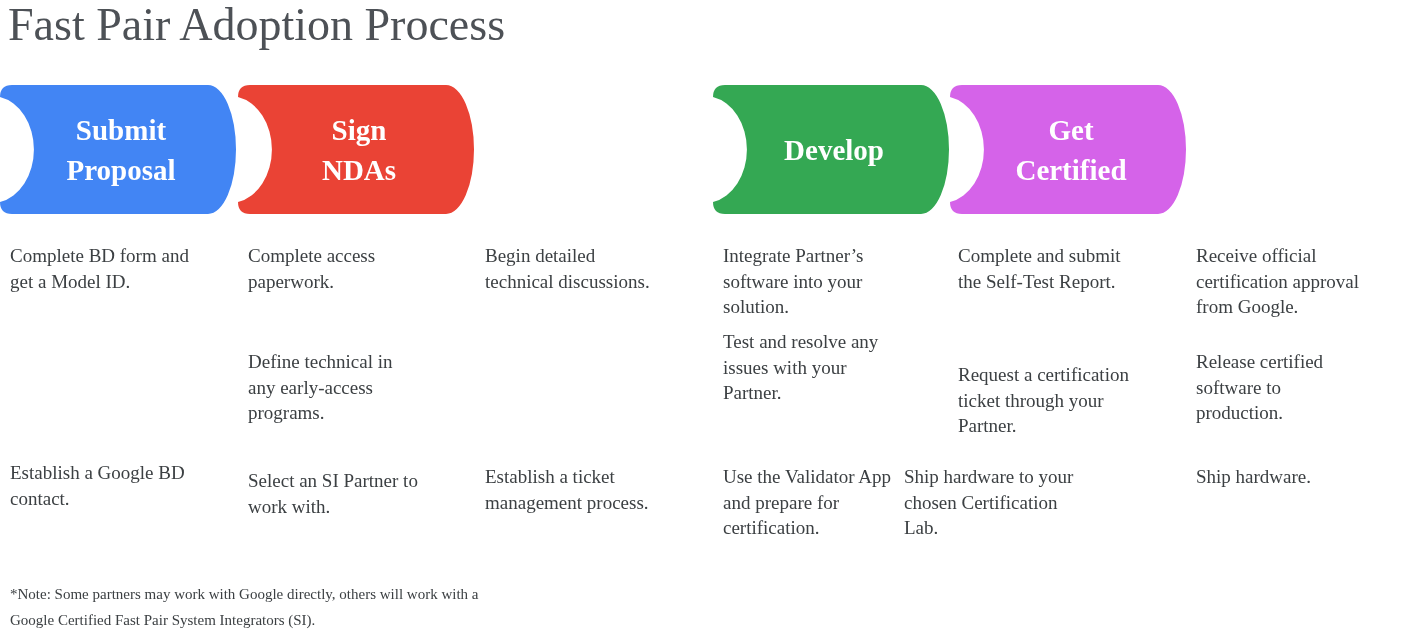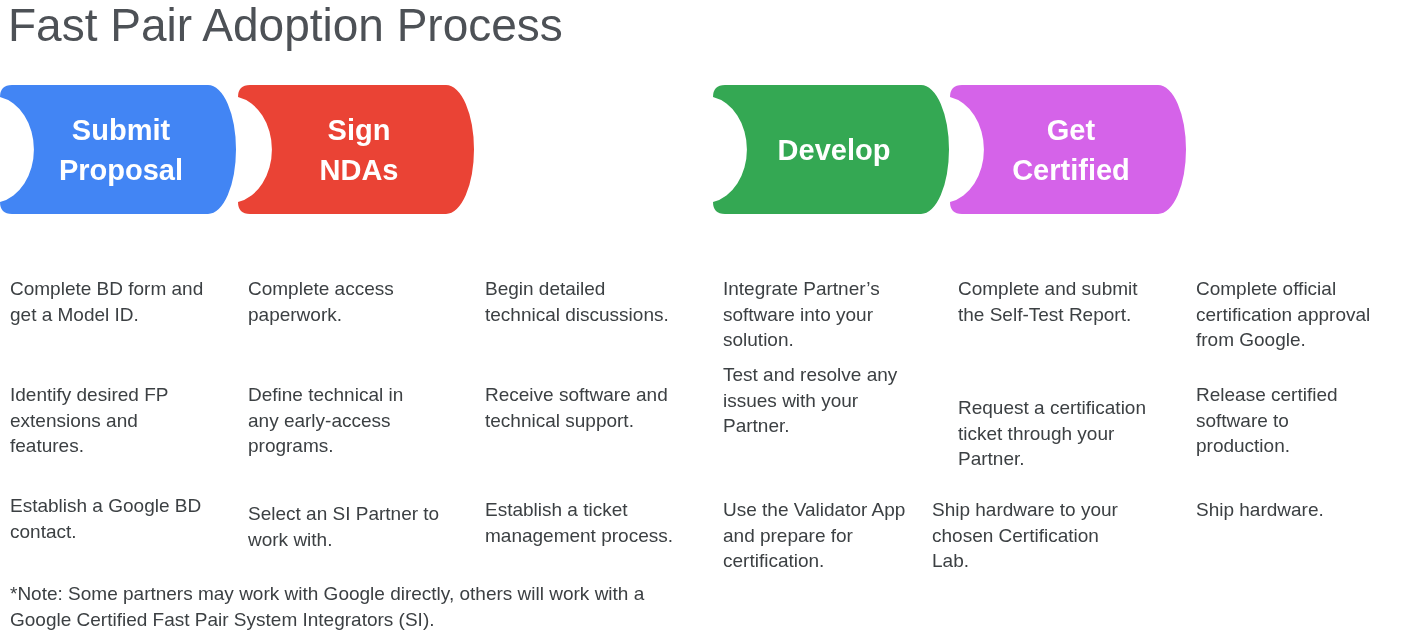--- a/index.html
+++ b/index.html
@@ -1,20 +1,20 @@
 <!DOCTYPE html>
 <html><head>
 <meta charset="utf-8">
 <style>
   html,body{margin:0;padding:0;background:#ffffff;}
   .canvas{
     position:relative;
     width:1423px;height:632px;
     background:#ffffff;
-    font-family:Liberation Sans, sans-serif;
+    font-family:Liberation Serif, serif;
     overflow:hidden;
   }
   .page-title{
     position:absolute;left:8px;top:-2px;margin:0;
     font-size:46px;font-weight:400;color:#4d5156;
     letter-spacing:0px;
   }
   .step{
     position:absolute;top:85px;width:236px;height:129px;
   }
@@ -22,25 +22,24 @@
   .step-label{
     position:absolute;left:0;top:0;width:100%;height:100%;
     display:flex;align-items:center;justify-content:center;text-align:center;
     color:#ffffff;font-size:29px;font-weight:700;line-height:40px;
     white-space:pre-line;padding-left:6px;box-sizing:border-box;
   }
   .desc{
     position:absolute;width:226px;
     font-size:19px;line-height:25.5px;color:#3c4043;
     white-space:pre-line;
-    margin-top:33px;
   }
   .note{
     position:absolute;left:10px;top:581px;width:730px;margin:0;
-    font-size:19px;line-height:26px;color:#3c4043;
+    font-size:15px;line-height:26px;color:#3c4043;
     white-space:pre-line;
   }
 </style>
 </head>
 <body>
 
 <div class="canvas">
 
   <h1 class="page-title">Fast Pair Adoption Process</h1>
 
@@ -72,61 +71,56 @@
     <svg width="236" height="129" viewBox="0 0 236 129">
       <path d="M 12 0 H 208 A 28 64.5 0 0 1 208 129 H 12 Q 0 129 0 117 A 42 53.5 0 0 0 0 12 Q 0 0 12 0 Z" fill="#D563E9"></path>
     </svg>
     <div class="step-label">Get
 Certified</div>
   </div>
 
 
   <div class="desc" style="left:10px;top:243px">Complete BD form and
 get a Model ID.</div>
-  <div class="desc" style="left:10px;top:349px">Identify desired FP
-extensions and
-features.</div>
   <div class="desc" style="left:10px;top:460px">Establish a Google BD
 contact.</div>
 
   <div class="desc" style="left:248px;top:243px">Complete access
 paperwork.</div>
   <div class="desc" style="left:248px;top:349px">Define technical in
 any early-access
 programs.</div>
   <div class="desc" style="left:248px;top:468px">Select an SI Partner to
 work with.</div>
 
   <div class="desc" style="left:485px;top:243px">Begin detailed
 technical discussions.</div>
-  <div class="desc" style="left:485px;top:349px">Receive software and
-technical support.</div>
   <div class="desc" style="left:723px;top:243px">Integrate Partner’s
 software into your
 solution.</div>
 
   <div class="desc" style="left:485px;top:464px">Establish a ticket
 management process.</div>
   <div class="desc" style="left:723px;top:329px">Test and resolve any
 issues with your
 Partner.</div>
   <div class="desc" style="left:958px;top:243px">Complete and submit
 the Self-Test Report.</div>
 
   <div class="desc" style="left:723px;top:464px">Use the Validator App
 and prepare for
 certification.</div>
   <div class="desc" style="left:958px;top:362px">Request a certification
 ticket through your
 Partner.</div>
-  <div class="desc" style="left:932px;top:464px">Ship hardware to your
+  <div class="desc" style="left:904px;top:464px">Ship hardware to your
 chosen Certification
 Lab.</div>
 
-  <div class="desc" style="left:1196px;top:243px">Complete official
+  <div class="desc" style="left:1196px;top:243px">Receive official
 certification approval
 from Google.</div>
   <div class="desc" style="left:1196px;top:349px">Release certified
 software to
 production.</div>
   <div class="desc" style="left:1196px;top:464px">Ship hardware.</div>
 
   <p class="note">*Note: Some partners may work with Google directly, others will work with a
 Google Certified Fast Pair System Integrators (SI).</p>
 

